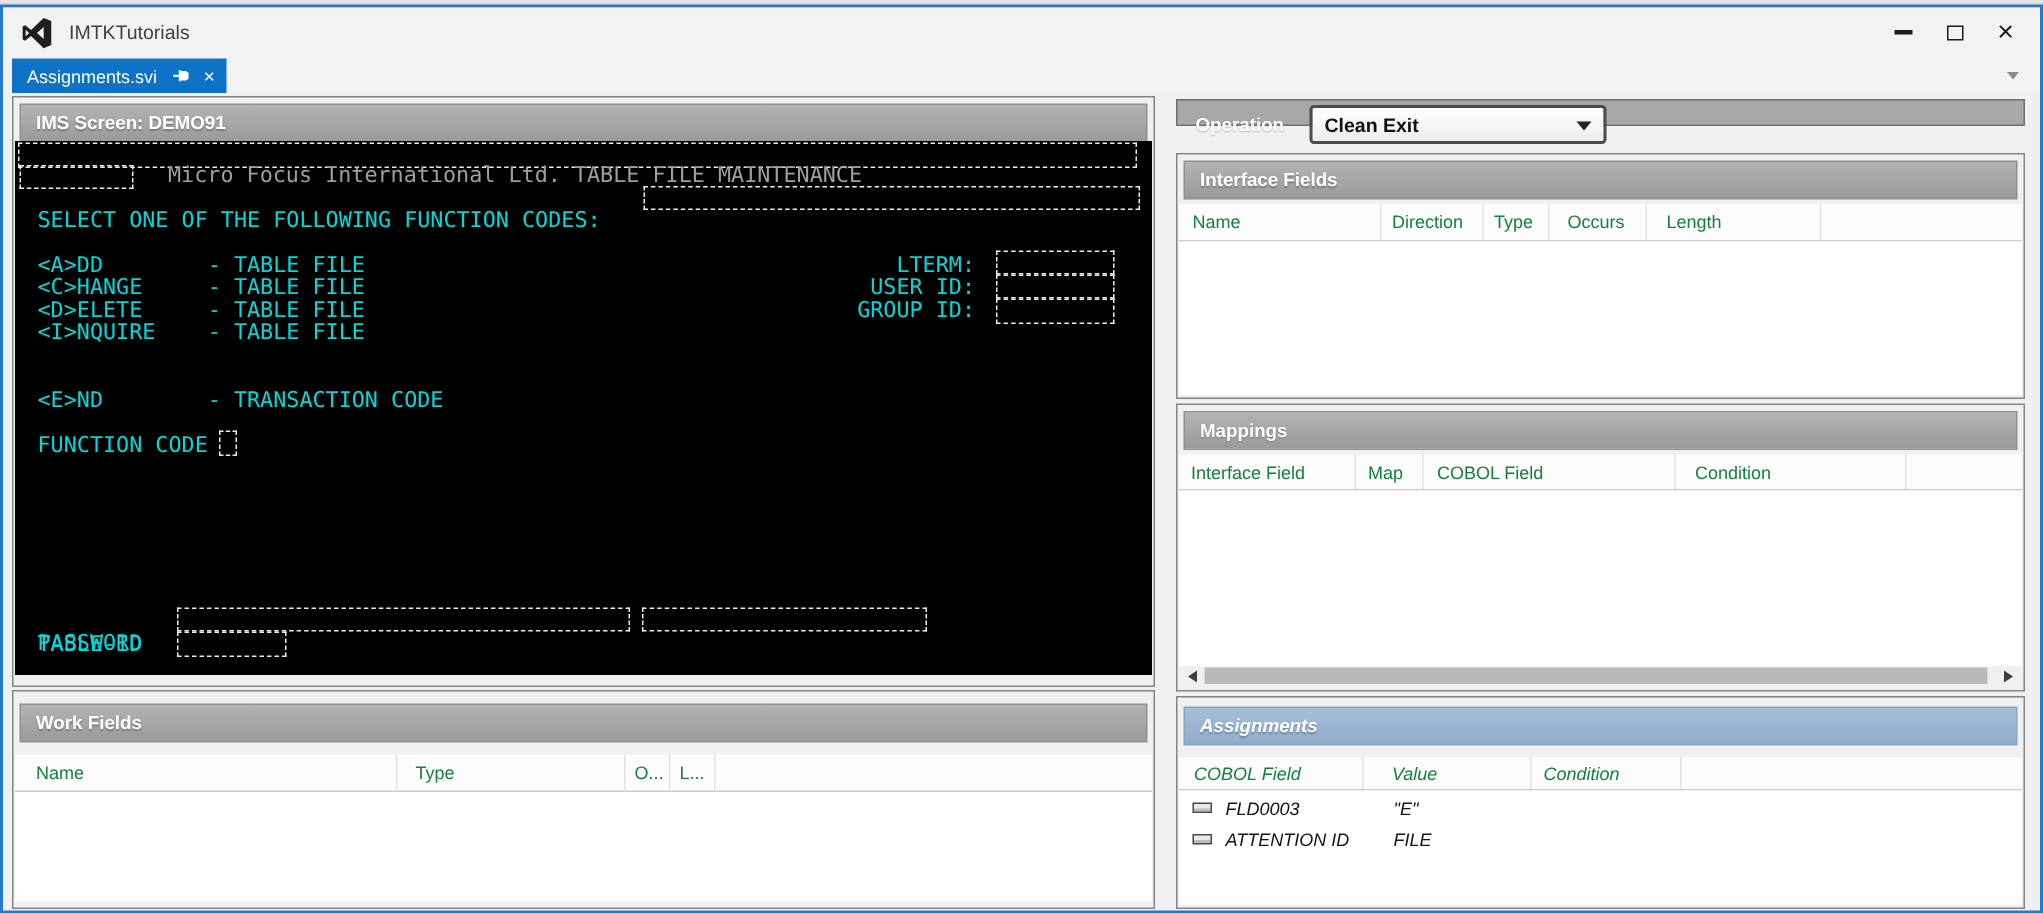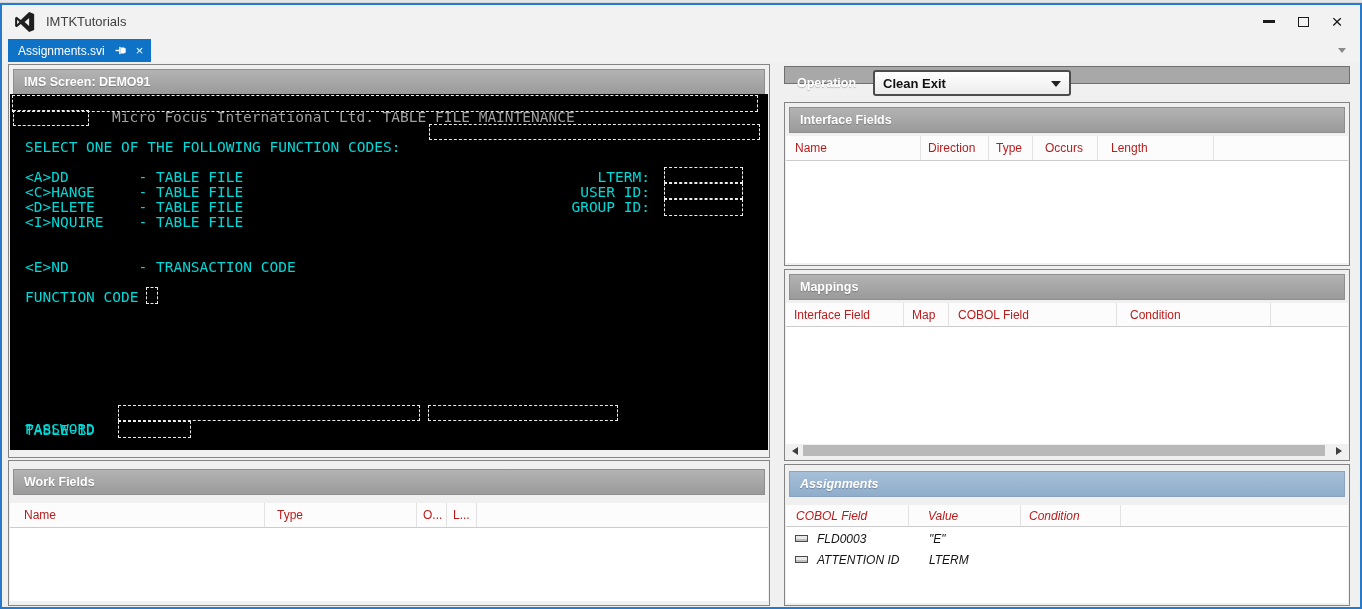--- a/index.html
+++ b/index.html
@@ -37,21 +37,21 @@
   
   .panel { position:absolute; background:#f0f0f0; border:1px solid #848484; }
   .panel-header { position:absolute; left:4px; right:4px; height:26px;
                   background:linear-gradient(#b3b3b3,#9a9a9a);
                   border:1px solid #8f8f8f; color:#fff; font-weight:bold; font-size:12.5px;
                   display:flex; align-items:center; padding-left:10px;
                   text-shadow:0 1px 1px rgba(0,0,0,0.25); }
   .panel-header.blue { background:linear-gradient(#a7bfd8,#8fadcb); border-color:#8aa4bf; }
   .grid-colrow { position:absolute; background:#fcfcfc; border-bottom:1px solid #cccccc; }
   .grid-cell { position:absolute; top:0; bottom:0; border-right:1px solid #e2e2e2;
-               display:flex; align-items:center; font-size:12px; color:#b91c1c; }
+               display:flex; align-items:center; font-size:12px; color:#15803d; }
   .grid-body { position:absolute; background:#ffffff; }
 
   
   .terminal { position:absolute; left:10px; top:92px; width:758px; height:356px; background:#000; }
   .tline { position:absolute; font-family:"DejaVu Sans Mono", monospace; font-size:14.5px;
            line-height:15px; white-space:pre;margin-left:12px; }
   .t-cyan { color:#00d9d9; }
   .t-gray { color:#9e9e9e; }
   .tfield { position:absolute; border:1px dashed #ececec; }
 
@@ -268,20 +268,20 @@
       <div class="grid-body" style="left:1px; right:1px; top:62px; bottom:2px;">
         <div class="arow" style="top:1px;">
           <span class="ric"></span>
           <span class="rtxt" style="left:30px;">FLD0003</span>
           <span class="rtxt" style="left:142px;">"E"</span>
           <span class="rtxt" style="left:243px;"></span>
         </div>
         <div class="arow" style="top:22px;">
           <span class="ric"></span>
           <span class="rtxt" style="left:30px;">ATTENTION ID</span>
-          <span class="rtxt" style="left:142px;">LTERM</span>
+          <span class="rtxt" style="left:142px;">FILE</span>
           <span class="rtxt" style="left:243px;"></span>
         </div>
       </div>
     </div>
 
   </div>
 </div>
 
 </body></html>

